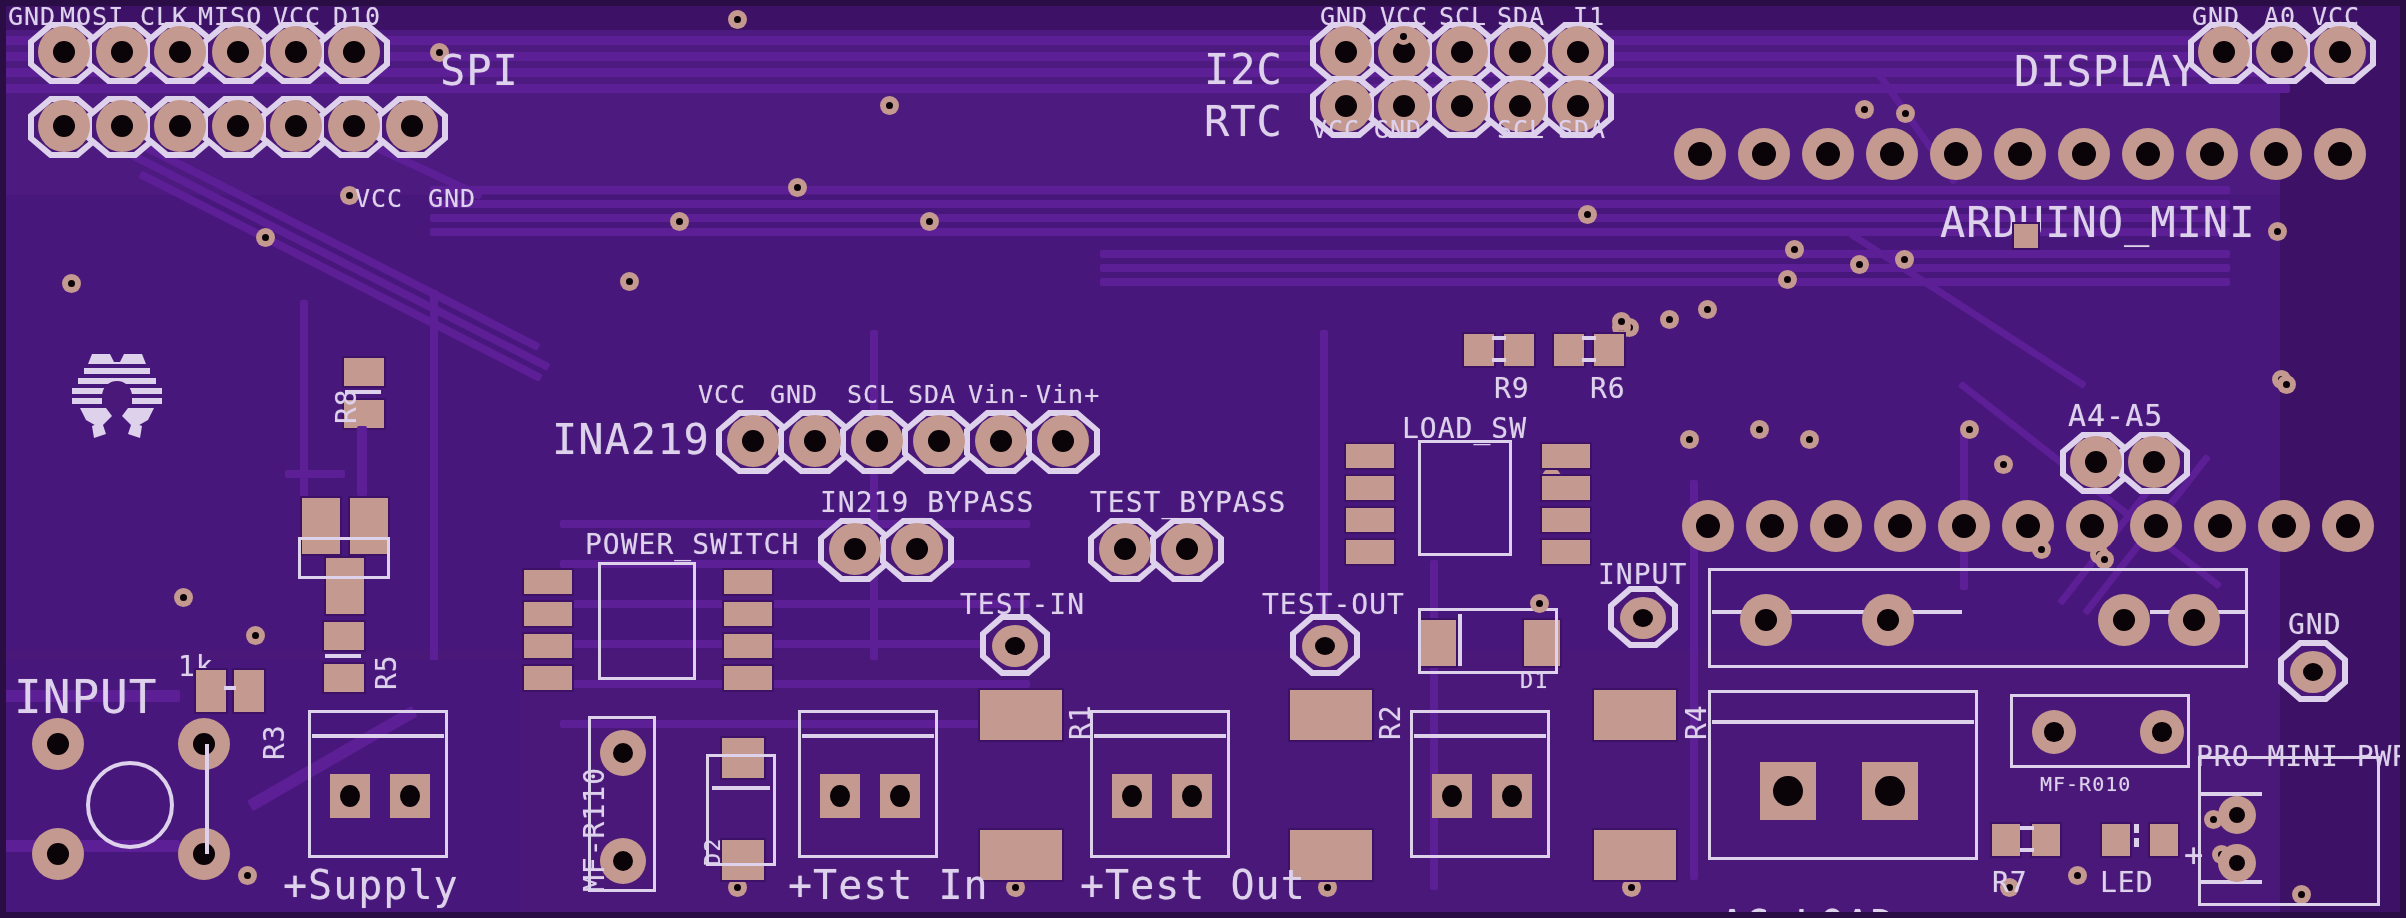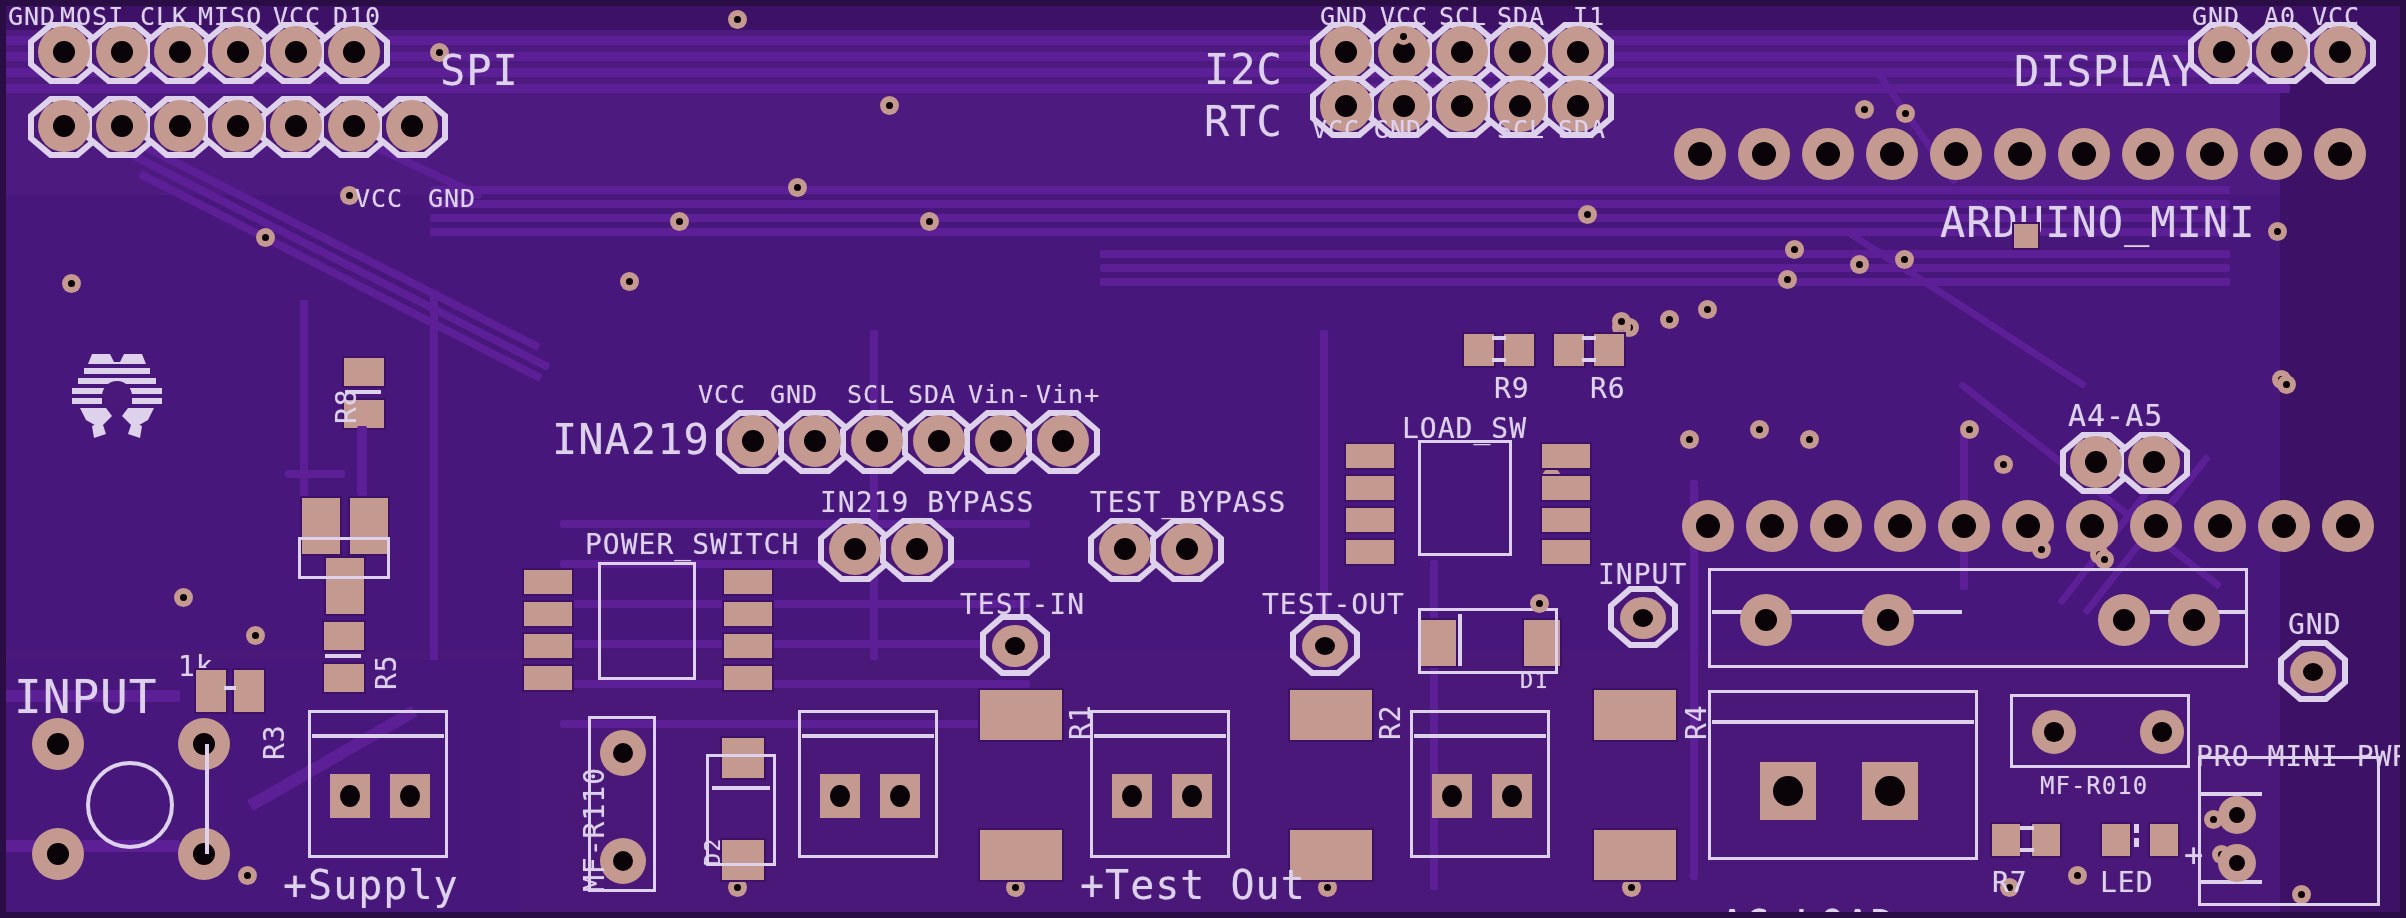--- a/index.html
+++ b/index.html
@@ -499,20 +499,21 @@
 
   <div class="slkbox" style="left:588px;top:716px;width:68px;height:176px;"></div>
   <div class="pad big" style="left:600px;top:730px;width:46px;height:46px;"></div>
   <div class="pad big" style="left:600px;top:838px;width:46px;height:46px;"></div>
   <div class="slk v" style="left:578px;top:892px;font-size:28px;transform:rotate(-90deg);">MF-R110</div>
 
   <div class="slkbox" style="left:798px;top:710px;width:140px;height:148px;"></div>
   <div class="slkline" style="left:802px;top:734px;width:132px;height:4px;"></div>
   <div class="sqpad" style="left:820px;top:774px;width:40px;height:44px;"></div>
   <div class="sqpad" style="left:880px;top:774px;width:40px;height:44px;"></div>
+  <div class="slk" style="left:788px;top:862px;font-size:40px;">+Test In</div>
 
   <div class="slkbox" style="left:1090px;top:710px;width:140px;height:148px;"></div>
   <div class="slkline" style="left:1094px;top:734px;width:132px;height:4px;"></div>
   <div class="sqpad" style="left:1112px;top:774px;width:40px;height:44px;"></div>
   <div class="sqpad" style="left:1172px;top:774px;width:40px;height:44px;"></div>
   <div class="slk" style="left:1080px;top:862px;font-size:40px;">+Test Out</div>
 
   <div class="slkbox" style="left:1410px;top:710px;width:140px;height:148px;"></div>
   <div class="slkline" style="left:1414px;top:734px;width:132px;height:4px;"></div>
   <div class="sqpad" style="left:1432px;top:774px;width:40px;height:44px;"></div>
@@ -533,21 +534,21 @@
   <div class="pad big" style="left:2168px;top:594px;width:52px;height:52px;"></div>
 
   <div class="slk" style="left:2288px;top:608px;font-size:28px;">GND</div>
   <div class="oct" style="left:2278px;top:640px;width:70px;height:62px;"></div>
   <div class="octin" style="left:2284px;top:646px;width:58px;height:50px;"></div>
   <div class="pad big" style="left:2290px;top:651px;width:46px;height:42px;"></div>
 
   <div class="slkbox" style="left:2010px;top:694px;width:180px;height:74px;"></div>
   <div class="pad big" style="left:2032px;top:710px;width:44px;height:44px;"></div>
   <div class="pad big" style="left:2140px;top:710px;width:44px;height:44px;"></div>
-  <div class="slk" style="left:2040px;top:772px;font-size:24px;">MF-R010</div>
+  <div class="slk" style="left:2040px;top:772px;font-size:20px;">MF-R010</div>
 
   <div class="smd" style="left:1990px;top:822px;width:28px;height:32px;"></div>
   <div class="smd" style="left:2030px;top:822px;width:28px;height:32px;"></div>
   <div class="slkline" style="left:2020px;top:826px;width:14px;height:4px;"></div>
   <div class="slkline" style="left:2020px;top:848px;width:14px;height:4px;"></div>
   <div class="slk" style="left:1992px;top:866px;font-size:28px;">R7</div>
   <div class="pad via" style="left:2068px;top:866px;width:19px;height:19px;"></div>
 
   <div class="smd" style="left:2100px;top:822px;width:28px;height:32px;"></div>
   <div class="smd" style="left:2148px;top:822px;width:28px;height:32px;"></div>

